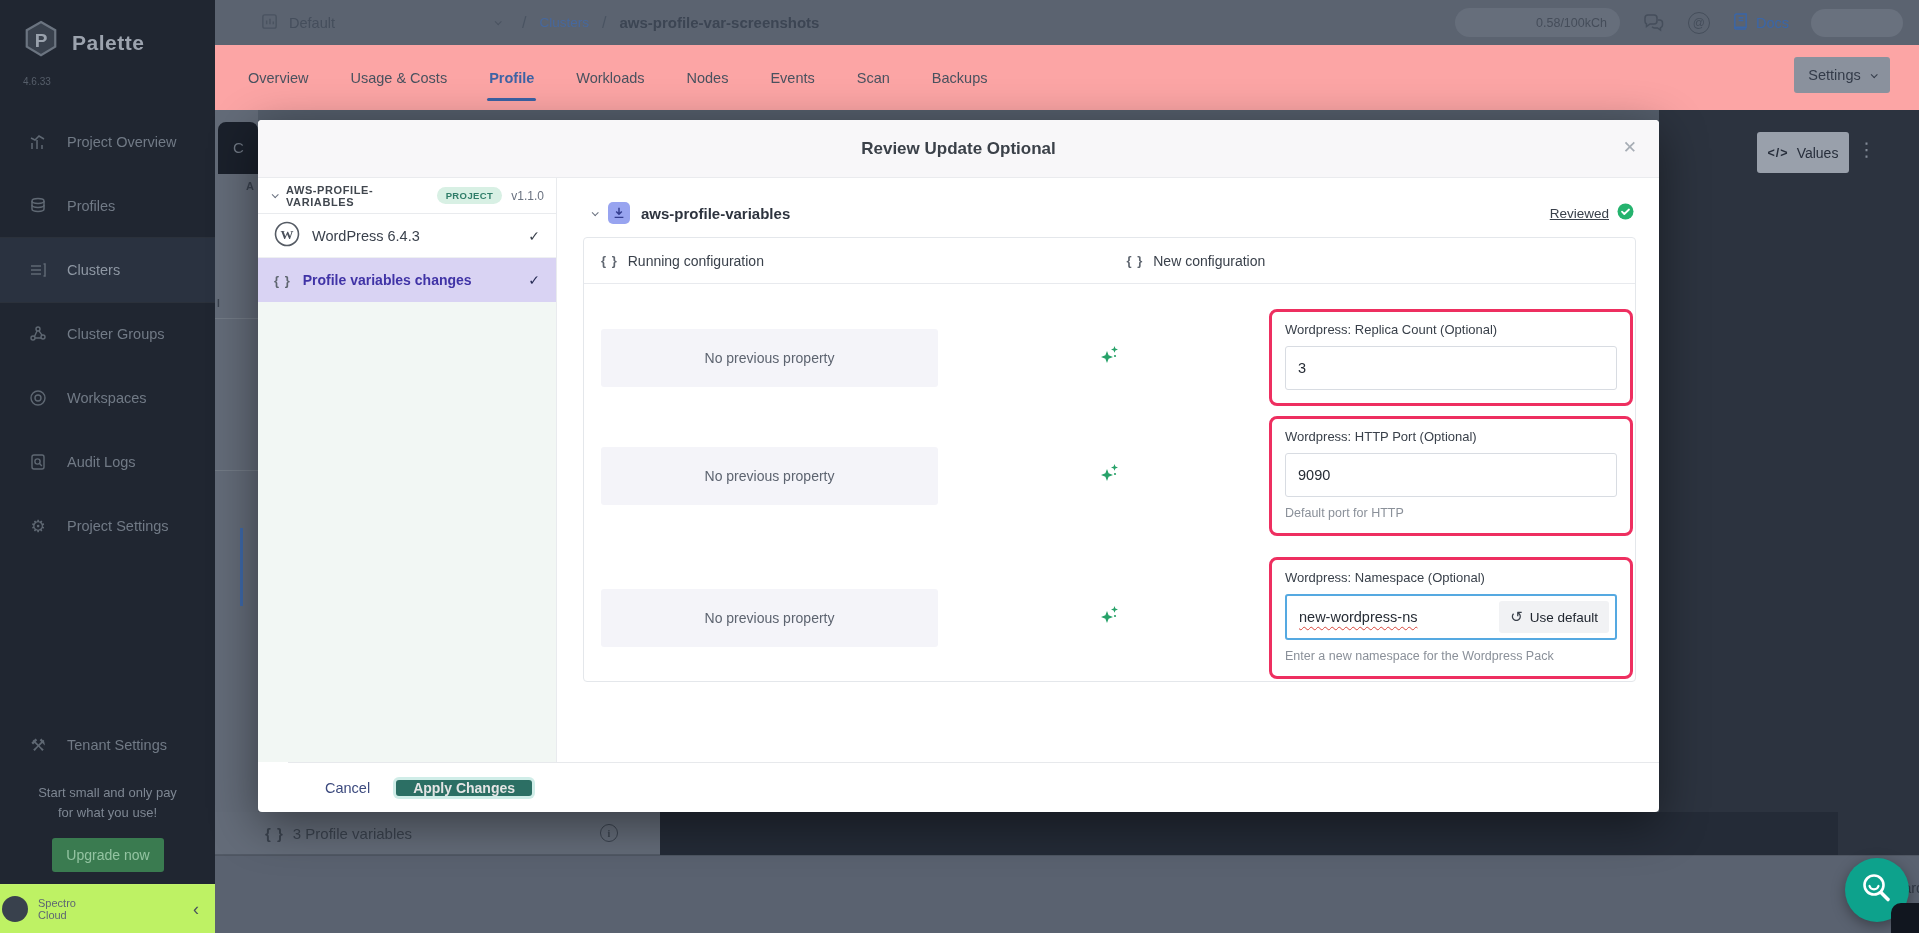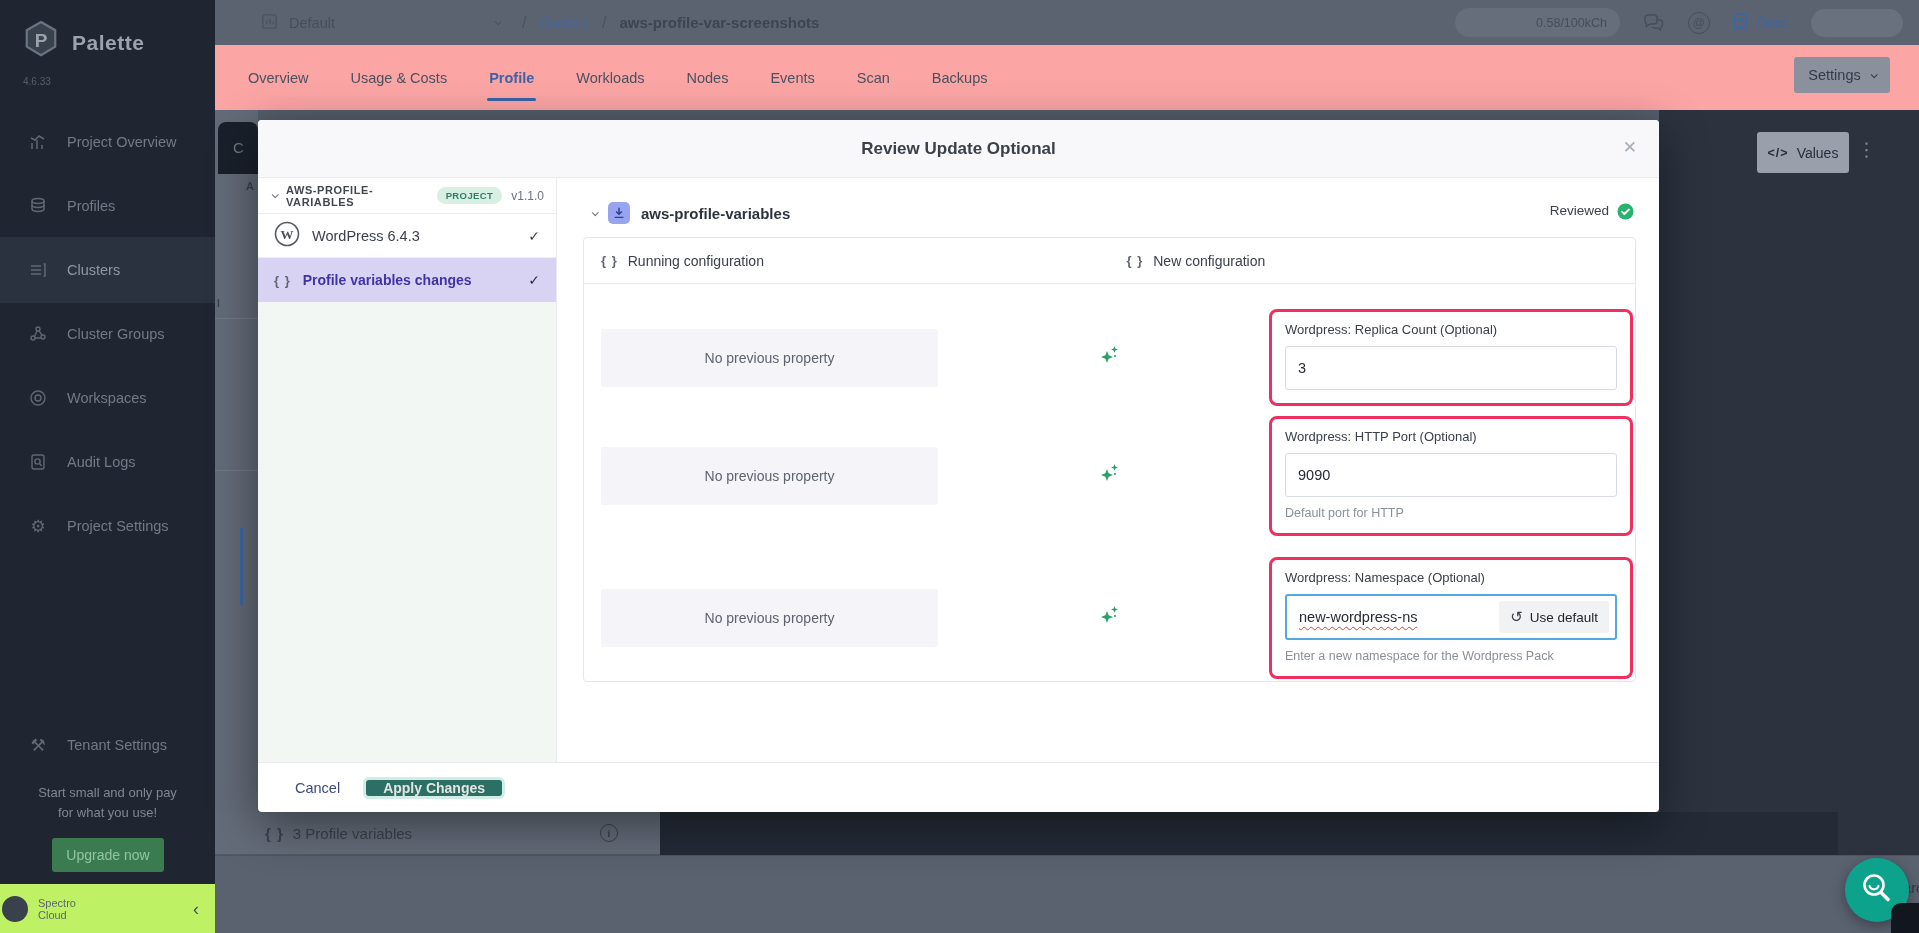--- a/index.html
+++ b/index.html
@@ -87,39 +87,39 @@
   .ml-item.pack { background:#fff; border-bottom:1px solid #EEF0F2; color:#3A414C; font-size:14.5px; }
   .ml-item.sel { background:#D9D3F3; }
   .ml-item .ck { margin-left:auto; font-size:14px; color:#3A414C; }
   .ml-item.sel .lbl { color:#4033A6; font-weight:700; font-size:14px; }
   .ml-item.sel .ck { color:#272C55; }
   .braces { font-weight:700; letter-spacing:1px; color:#5F6670; font-size:13px; }
   .m-main { flex:1; background:#fff; position:relative; }
   .pack-head { display:flex; align-items:center; gap:11px; padding:24px 25px 0 35px; color:#6B7280; }
   .pack-name { font-size:15px; font-weight:600; color:#2D333E; }
   .dl-ic { width:22px; height:22px; border-radius:5px; background:#98A4F0; display:flex; align-items:center; justify-content:center; }
-  .reviewed { margin-left:auto; display:flex; gap:8px; font-size:13.5px; color:#39404A; }
+  .reviewed { margin-left:auto; display:flex; align-items:center; gap:8px; font-size:13.5px; color:#39404A;text-decoration:underline; }
   .conf-card { position:absolute; left:26px; right:23px; top:59px; height:445px; border:1px solid #E4E7EB; border-radius:4px; }
   .cc-head { height:46px; border-bottom:1px solid #E8EAEE; display:flex; align-items:center; }
   .cc-col { width:50%; display:flex; align-items:center; gap:10px; padding-left:17px; font-size:14px; color:#3A414B; }
   .cc-rows { padding-top:25px; }
   .crow { position:relative; display:flex; align-items:center; }
   .crow.r1 { margin-bottom:10px; }
   .crow.r2 { margin-bottom:21px; }
   .prevbox { margin-left:17px; width:337px; height:58px; background:#F4F4F9; border-radius:3px; display:flex; align-items:center; justify-content:center; font-size:14px; color:#5D6470; }
   .sparkle { position:absolute; left:50%; top:50%; transform:translate(-50%,-50%); }
   .pinkbox { margin-left:auto; margin-right:2px; width:364px; border:3px solid #EE2F60; border-radius:8px; padding:10px 13px 13px; background:#fff; }
   .pb-label { font-size:13px; color:#39404A; margin-bottom:9px; }
   .pb-input { width:100%; height:44px; border:1px solid #D8DCE2; border-radius:3px; font-size:14.5px; color:#262C35; padding-left:12px; font-family:inherit; outline:none; }
   .pb-helper { font-size:12.5px; color:#8A9099; margin-top:9px; }
   .ns-wrap { height:46px; border:2px solid #55A9E1; border-radius:3px; display:flex; align-items:center; padding:0 6px 0 12px; }
   .ns-val { font-size:14.5px; color:#262C35; text-decoration-line:underline; text-decoration-style:wavy; text-decoration-color:#D8453A; text-decoration-thickness:1px; text-underline-offset:4px; }
   .use-default { margin-left:auto; height:32px; background:#F1F2F4; border:none; border-radius:3px; display:flex; align-items:center; gap:7px; padding:0 11px; font-size:13.5px; color:#20262F; font-family:inherit; cursor:pointer; }
   .use-default .rst { font-size:15px; color:#39404A; }
-  .m-footer { height:50px; flex:none; border-top:1px solid #E7E9EC; display:flex; align-items:center; gap:26px; padding-left:37px; }
+  .m-footer { height:50px; flex:none; border-top:1px solid #E7E9EC; display:flex; align-items:center; gap:26px; padding-left:37px;margin-left:30px; }
   .cancel { background:none; border:none; color:#3C4A7E; font-size:14.5px; font-family:inherit; cursor:pointer; }
   .apply { background:#2C6F64; border:none; border-radius:3px; color:#e5e5e5; font-size:14px; font-weight:600; font-family:inherit; padding:0 17px; box-shadow:0 0 0 3px rgba(150,214,203,.45); cursor:pointer; }
 </style>
 </head>
 <body>
 
 <div class="screen">
 
   <aside class="sidebar">
     <div class="logo-row">

